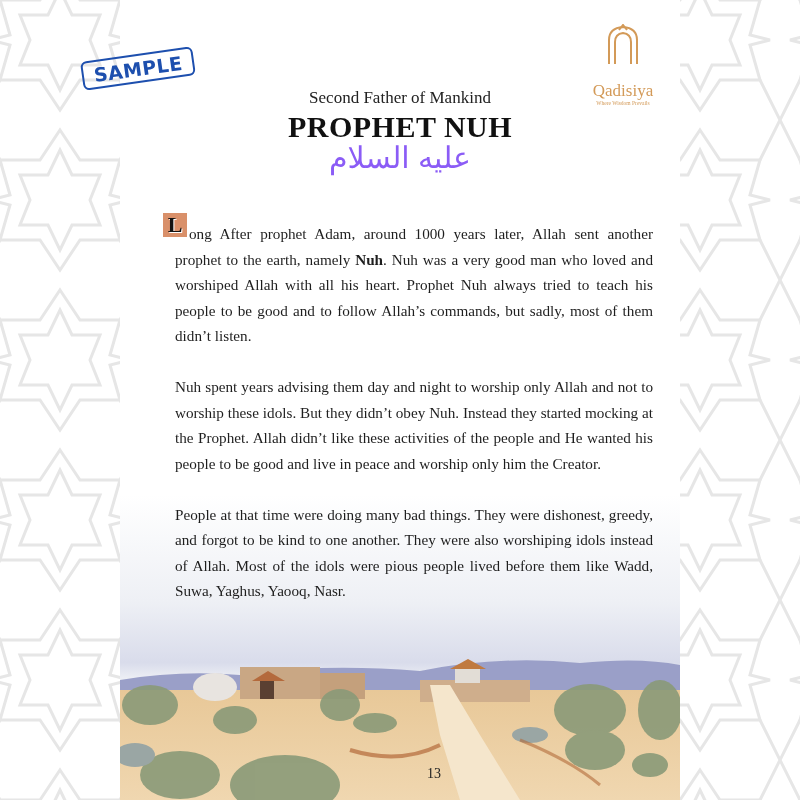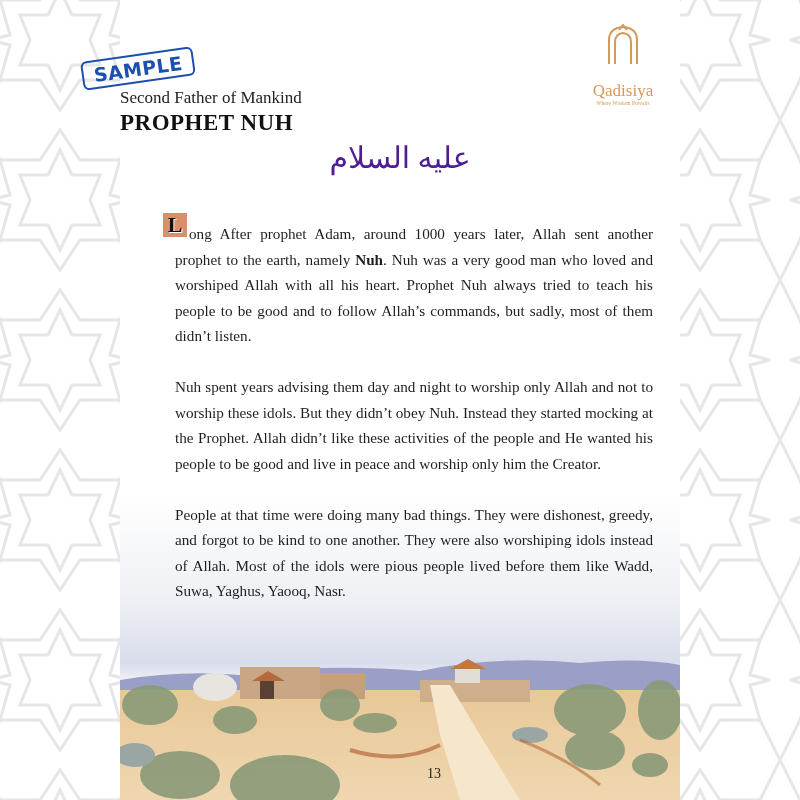--- a/index.html
+++ b/index.html
@@ -19,23 +19,23 @@
     border:2px solid #1d4fae; border-radius:6px;
     padding:2px 10px 1px 10px;
     color:#1d4fae; font-family:"DejaVu Sans", sans-serif; font-weight:bold;
     font-size:19px; letter-spacing:0.5px; line-height:22px;
     transform-origin:left top;
   }
   .logo { position:absolute; left:573px; top:24px; width:100px; text-align:center; z-index:5; }
   .logo svg { display:block; margin:0 auto; }
   .logo-name { color:#d39a58; font-family:"Liberation Serif", serif; font-size:17px; line-height:18px; margin-top:18px; }
   .logo-tag { color:#d39a58; font-size:5.5px; line-height:7px; }
-  .subtitle { position:absolute; left:120px; width:560px; top:88px; font-size:17px; color:#222; z-index:3; }
-  .title { position:absolute; left:120px; width:560px; top:110px; font-size:23px; font-weight:bold; color:#111; letter-spacing:0.5px; z-index:3; }
-  .calligraphy { position:absolute; left:120px; width:560px; top:140px; text-align:center; font-size:30px; color:#4c1d95; z-index:3; font-family:Liberation Serif, serif; }
+  .subtitle { position:absolute; left:120px; width:560px; top:88px; text-align:center; font-size:17px; color:#222; z-index:3; }
+  .title { position:absolute; left:120px; width:560px; top:110px; text-align:center; font-size:30px; font-weight:bold; color:#111; letter-spacing:0.5px; z-index:3; }
+  .calligraphy { position:absolute; left:120px; width:560px; top:140px; text-align:center; font-size:30px; color:#8b5cf6; z-index:3; font-family:Liberation Sans, sans-serif; }
   .body-text {
     position:absolute; left:175px; width:478px; top:221px; z-index:3;
     font-size:15.2px; line-height:25.5px; color:#1e1e1e; text-align:justify;
   }
   .body-text p { margin:0 0 25.5px 0; }
   .dropcap {
     float:left; width:24px; height:24px; margin:-8px 2px 0 -12px;
     background:#d9906a; position:relative;
     font-family:"Liberation Serif", serif; font-weight:bold; font-size:22px; line-height:24px;
     color:#111; text-align:center; text-shadow:1px 1px 0 #fff;

